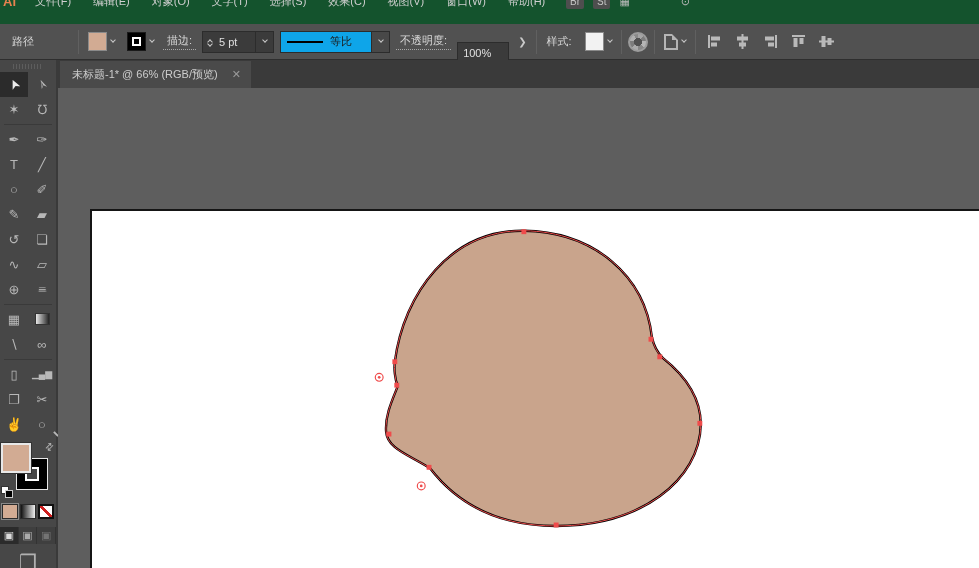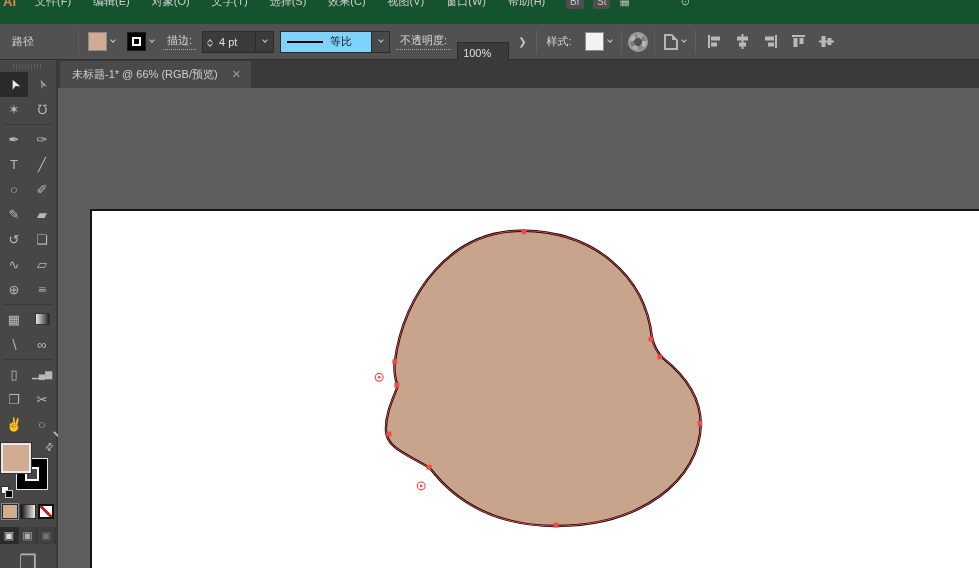--- a/index.html
+++ b/index.html
@@ -36,21 +36,21 @@
   .cv.up { transform:rotate(-135deg); margin-top:3px; }
   .cv.small { width:4px; height:4px; border-width:1.5px; }
   .link { border-bottom:1px dotted #a9a9a9; padding-bottom:1px; }
   .field { background:#3b3b3b; border:1px solid #2c2c2c; height:22px; display:flex; align-items:center; }
   .stepper { display:flex; flex-direction:column; align-items:center; justify-content:center;
              width:14px; gap:1px; height:100%; }
   .weight-val { padding:0 8px 0 2px; color:#e0e0e0; min-width:38px; }
   .field .dd { width:18px; height:100%; display:flex; align-items:center; justify-content:center;
                border-left:1px solid #2c2c2c; }
   .well-group { display:flex; align-items:center; }
-  .well { background:#7dd3fc; border:1px solid #2c2c2c; height:22px; width:92px;
+  .well { background:#0ea5e9; border:1px solid #2c2c2c; height:22px; width:92px;
           display:flex; align-items:center; gap:7px; padding:0 6px; color:#1c1c1c; }
   .well .line { width:36px; height:2px; background:#000; }
   .well-dd { width:18px; height:22px; background:#484848; border:1px solid #2c2c2c; border-left:none;
              display:flex; align-items:center; justify-content:center; }
   .opacity-field { width:52px; padding:0 5px; color:#e0e0e0;margin-top:22px; }
   .panel-arrow { color:#c9c9c9; font-size:10px; padding:0 3px; }
   .wheel { width:20px; height:20px; border-radius:50%;
            background:radial-gradient(circle at 50% 50%, #515151 0 4px, transparent 4px),
                       conic-gradient(#a5a5a5 0 40deg,#7d7d7d 40deg 80deg,#b5b5b5 80deg 130deg,#878787 130deg 180deg,#ababab 180deg 230deg,#7d7d7d 230deg 280deg,#b0b0b0 280deg 330deg,#8a8a8a 330deg 360deg);
            border:2px solid #9c9c9c; }
@@ -160,21 +160,21 @@
           <span class="hole"></span>
         </span>
       <span class="cv small"></span>
     </span>
     <span class="cb-label link">描边:</span>
     <span class="field">
       <span class="stepper">
         <span class="cv small up"></span>
         <span class="cv small"></span>
       </span>
-      <span class="weight-val">4 pt</span>
+      <span class="weight-val">5 pt</span>
       <span class="dd">
           <span class="cv small"></span>
         </span>
     </span>
     <span class="well-group">
       <span class="well">
         <span class="line"></span>
         <span>等比</span>
       </span>
       <span class="well-dd">

